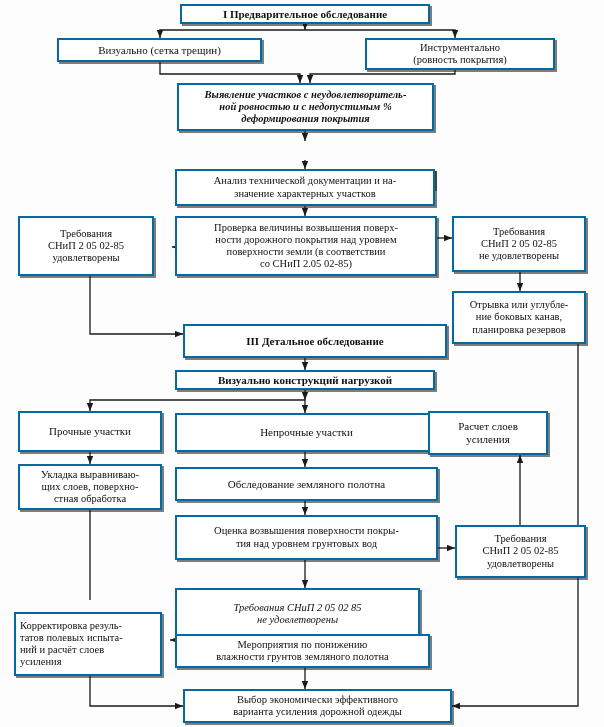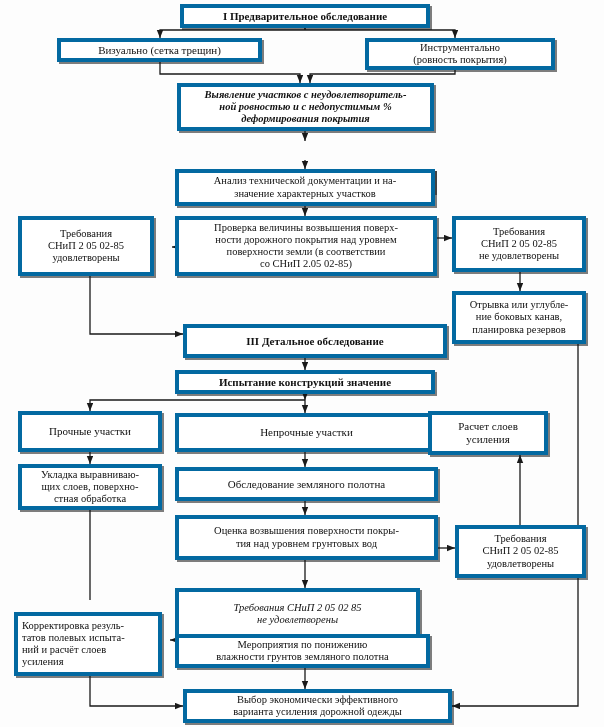--- a/index.html
+++ b/index.html
@@ -19,21 +19,21 @@
     position: absolute;
     left: 0;
     top: 0;
     width: 604px;
     height: 727px;
     pointer-events: none;
   }
   .node {
     position: absolute;
     box-sizing: border-box;
-    border: 4px solid #0369a1;
+    border: 2px solid #0369a1;
     background: #ffffff;
     display: flex;
     align-items: center;
     justify-content: center;
     text-align: center;
     color: #111111;
     line-height: 1.16;
     padding: 8px 4px;
     z-index: 2;
   }
@@ -174,21 +174,21 @@
     <span class="txt">Отрывка или углубле-
 ние боковых канав,
 планировка резервов</span>
   </div>
 
   <div class="node b-norm b-bold shadow" style="left:183px; top:324px; width:264px; height:34px;">
     <span class="txt">III  Детальное обследование</span>
   </div>
 
   <div class="node b-norm b-bold shadow" style="left:175px; top:370px; width:260px; height:20px;">
-    <span class="txt">Испытание конструкций значение</span>
+    <span class="txt">Визуально конструкций нагрузкой</span>
   </div>
 
   <div class="node b-norm shadow" style="left:18px; top:411px; width:144px; height:41px;">
     <span class="txt">Прочные участки</span>
   </div>
 
   <div class="node b-norm shadow" style="left:175px; top:413px; width:263px; height:39px;">
     <span class="txt">Непрочные участки</span>
   </div>
 

